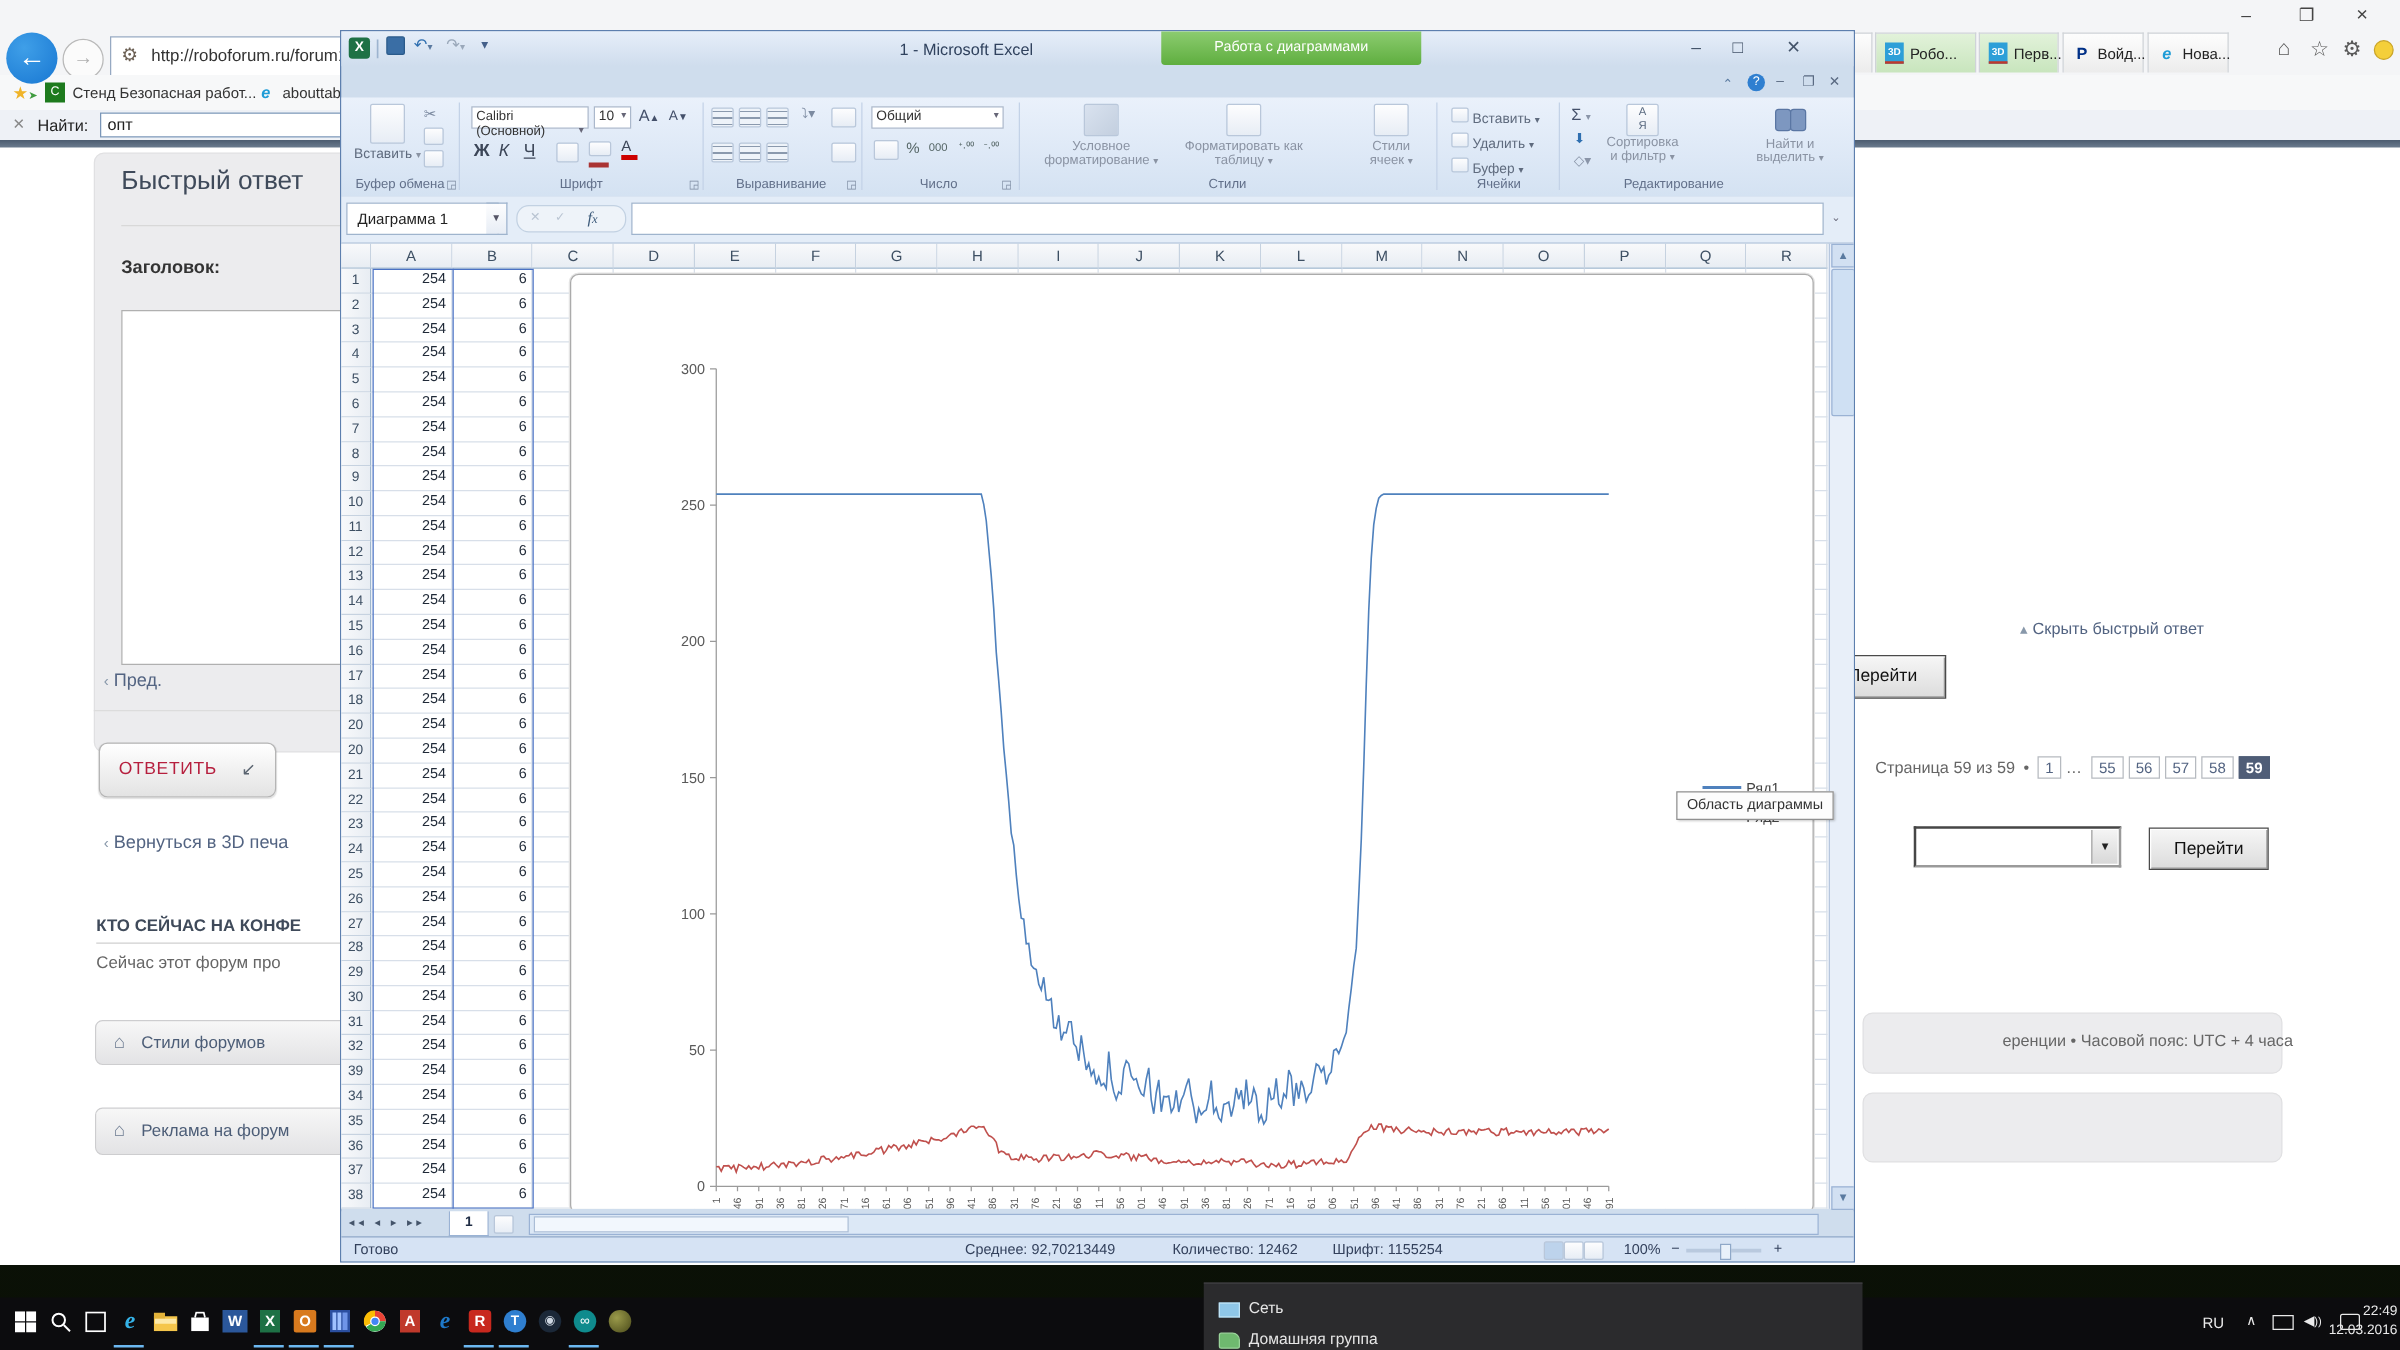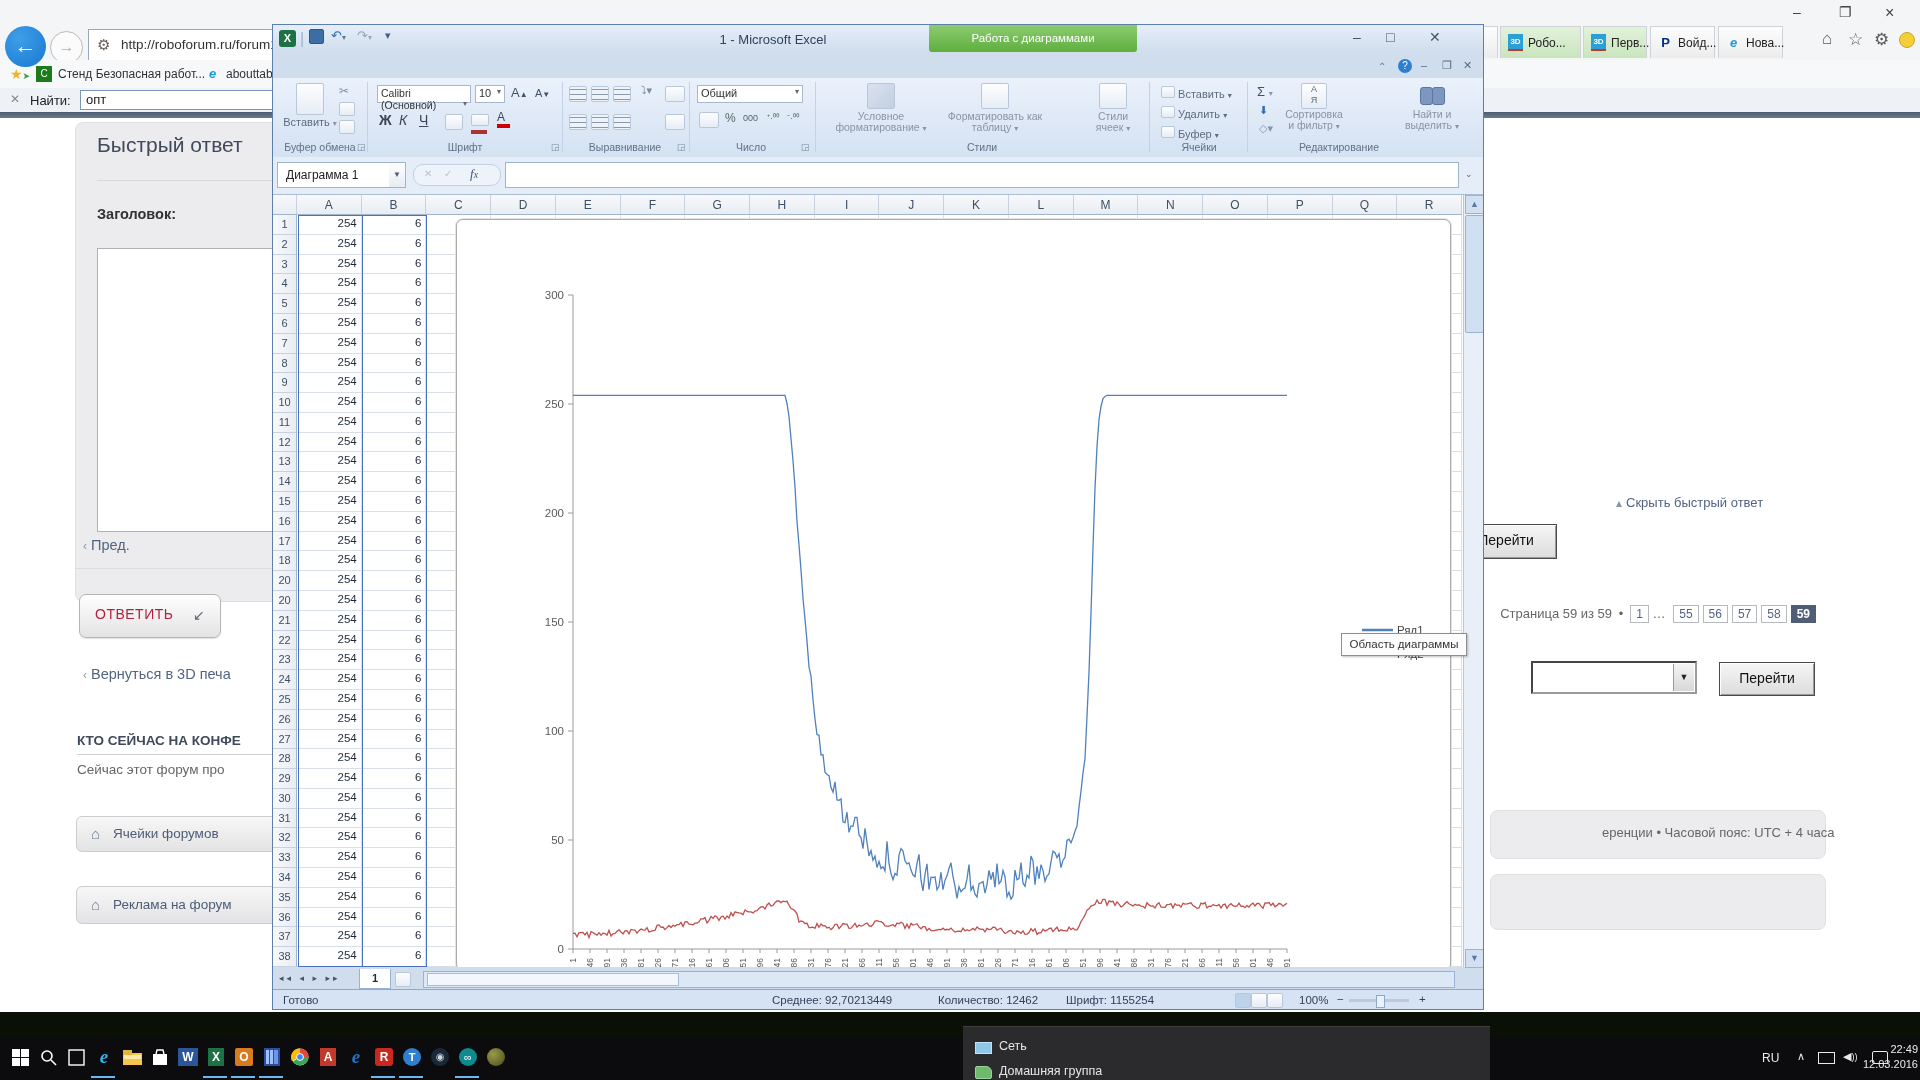--- a/index.html
+++ b/index.html
@@ -190,21 +190,21 @@
 
   <div class="a tx" style="left:83px;top:665px;">
     <span class="chev">‹</span><span class="plink">Вернуться в 3D печа</span></div>
 
   <div class="a tx" style="left:77px;top:733px;font-size:13.5px;font-weight:bold;color:#3f4a5a;">КТО СЕЙЧАС НА КОНФЕ</div>
   <div class="a" style="left:77px;top:754px;width:195px;height:1px;background:#d0d0d0;"></div>
   <div class="a tx" style="left:77px;top:762px;font-size:13.5px;color:#666;">Сейчас этот форум про</div>
 
   <div class="a graybar" style="left:76px;top:816px;width:452px;height:34px;">
     <span class="a" style="left:14px;top:8px;font-size:15px;color:#6b7a90;">⌂</span>
-    <span class="a tx" style="left:36px;top:9px;font-size:13.5px;color:#4c5d77;">Ячейки форумов</span>
+    <span class="a tx" style="left:36px;top:9px;font-size:13.5px;color:#4c5d77;">Стили форумов</span>
   </div>
   <div class="a graybar" style="left:76px;top:886px;width:452px;height:36px;">
     <span class="a" style="left:14px;top:9px;font-size:15px;color:#6b7a90;">⌂</span>
     <span class="a tx" style="left:36px;top:10px;font-size:13.5px;color:#4c5d77;">Реклама на форум</span>
   </div>
 
   <div class="a tx" style="left:1616px;top:495px;font-size:13px;color:#536482;">
     <span class="chev">▴</span><span>Скрыть быстрый ответ</span></div>
 
   <div class="a classicbtn" style="left:1455px;top:524px;width:100px;height:33px;line-height:31px;">Перейти</div>
@@ -961,21 +961,21 @@
         <div class="cell" style="left: 541.76px; top: 633.49px; width: 64.72px; height: 19.79px;"></div>
         <div class="cell" style="left: 606.48px; top: 633.49px; width: 64.72px; height: 19.79px;"></div>
         <div class="cell" style="left: 671.2px; top: 633.49px; width: 64.72px; height: 19.79px;"></div>
         <div class="cell" style="left: 735.92px; top: 633.49px; width: 64.72px; height: 19.79px;"></div>
         <div class="cell" style="left: 800.64px; top: 633.49px; width: 64.72px; height: 19.79px;"></div>
         <div class="cell" style="left: 865.36px; top: 633.49px; width: 64.72px; height: 19.79px;"></div>
         <div class="cell" style="left: 930.08px; top: 633.49px; width: 64.72px; height: 19.79px;"></div>
         <div class="cell" style="left: 994.8px; top: 633.49px; width: 64.72px; height: 19.79px;"></div>
         <div class="cell" style="left: 1059.52px; top: 633.49px; width: 64.72px; height: 19.79px;"></div>
         <div class="cell" style="left: 1124.24px; top: 633.49px; width: 64.72px; height: 19.79px;"></div>
-        <div class="rowhdr" style="top: 653.28px; height: 19.79px; line-height: 19.79px;">33</div>
+        <div class="rowhdr" style="top: 653.28px; height: 19.79px; line-height: 19.79px;">39</div>
         <div class="cell" style="left: 24px; top: 653.28px; width: 64.72px; height: 19.79px;">254</div>
         <div class="cell" style="left: 88.72px; top: 653.28px; width: 64.72px; height: 19.79px;">6</div>
         <div class="cell" style="left: 153.44px; top: 653.28px; width: 64.72px; height: 19.79px;"></div>
         <div class="cell" style="left: 218.16px; top: 653.28px; width: 64.72px; height: 19.79px;"></div>
         <div class="cell" style="left: 282.88px; top: 653.28px; width: 64.72px; height: 19.79px;"></div>
         <div class="cell" style="left: 347.6px; top: 653.28px; width: 64.72px; height: 19.79px;"></div>
         <div class="cell" style="left: 412.32px; top: 653.28px; width: 64.72px; height: 19.79px;"></div>
         <div class="cell" style="left: 477.04px; top: 653.28px; width: 64.72px; height: 19.79px;"></div>
         <div class="cell" style="left: 541.76px; top: 653.28px; width: 64.72px; height: 19.79px;"></div>
         <div class="cell" style="left: 606.48px; top: 653.28px; width: 64.72px; height: 19.79px;"></div>

